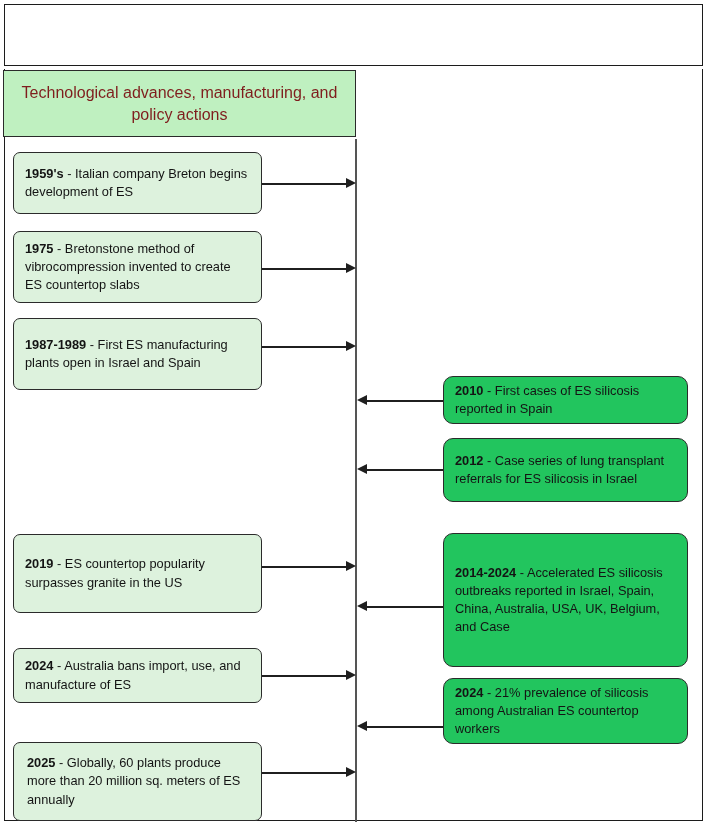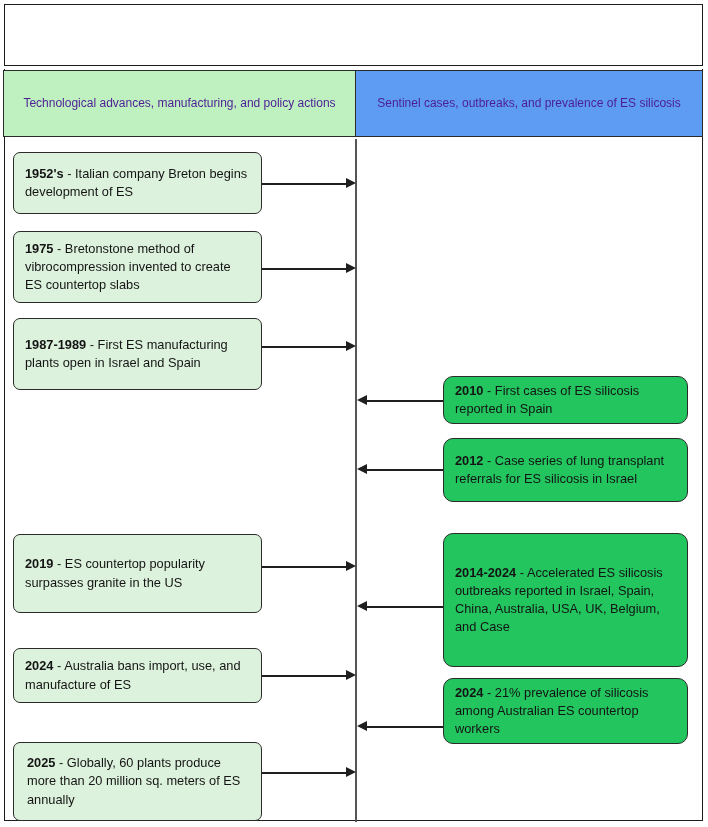--- a/index.html
+++ b/index.html
@@ -54,22 +54,22 @@
   .col-header {
     position: absolute;
     top: 70px;
     height: 67px;
     box-sizing: border-box;
     border: 1.8px solid #2a2a2a;
     display: flex;
     align-items: center;
     justify-content: center;
     text-align: center;
-    font-size: 12px;
-    color: #4c1d95;
+    font-size: 16px;
+    color: #7f1d1d;
     line-height: 1.32;
     padding: 0 10px;
   }
   .col-header.left {
     left: 3px;
     width: 353px;
     background: #bff0c0;
   }
   .col-header.right {
     left: 355px;
@@ -144,27 +144,26 @@
 
 <div id="figure">
 
   <div class="title-frame">
     <span class="title-text"></span>
   </div>
 
   <div class="body-frame"></div>
 
   <div class="col-header left">Technological advances, manufacturing, and policy actions</div>
-  <div class="col-header right">Sentinel cases, outbreaks, and prevalence of ES silicosis</div>
 
   <div class="spine"></div>
 
   <div id="mount">
       <div class="ev green" style="top: 152px; height: 62px;">
-        <div><span class="yr">1952's</span><span> - </span><span>Italian company Breton begins development of ES</span></div>
+        <div><span class="yr">1959's</span><span> - </span><span>Italian company Breton begins development of ES</span></div>
       </div>
       <div class="conn to-right" style="top: 178px; left: 262px; width: 94px;">
         <div class="shaft"></div>
         <div class="head"></div>
       </div>
       <div class="ev green" style="top: 231px; height: 72px;">
         <div><span class="yr">1975</span><span> - </span><span>Bretonstone method of vibrocompression invented to create ES countertop slabs</span></div>
       </div>
       <div class="conn to-right" style="top: 263px; left: 262px; width: 94px;">
         <div class="shaft"></div>

